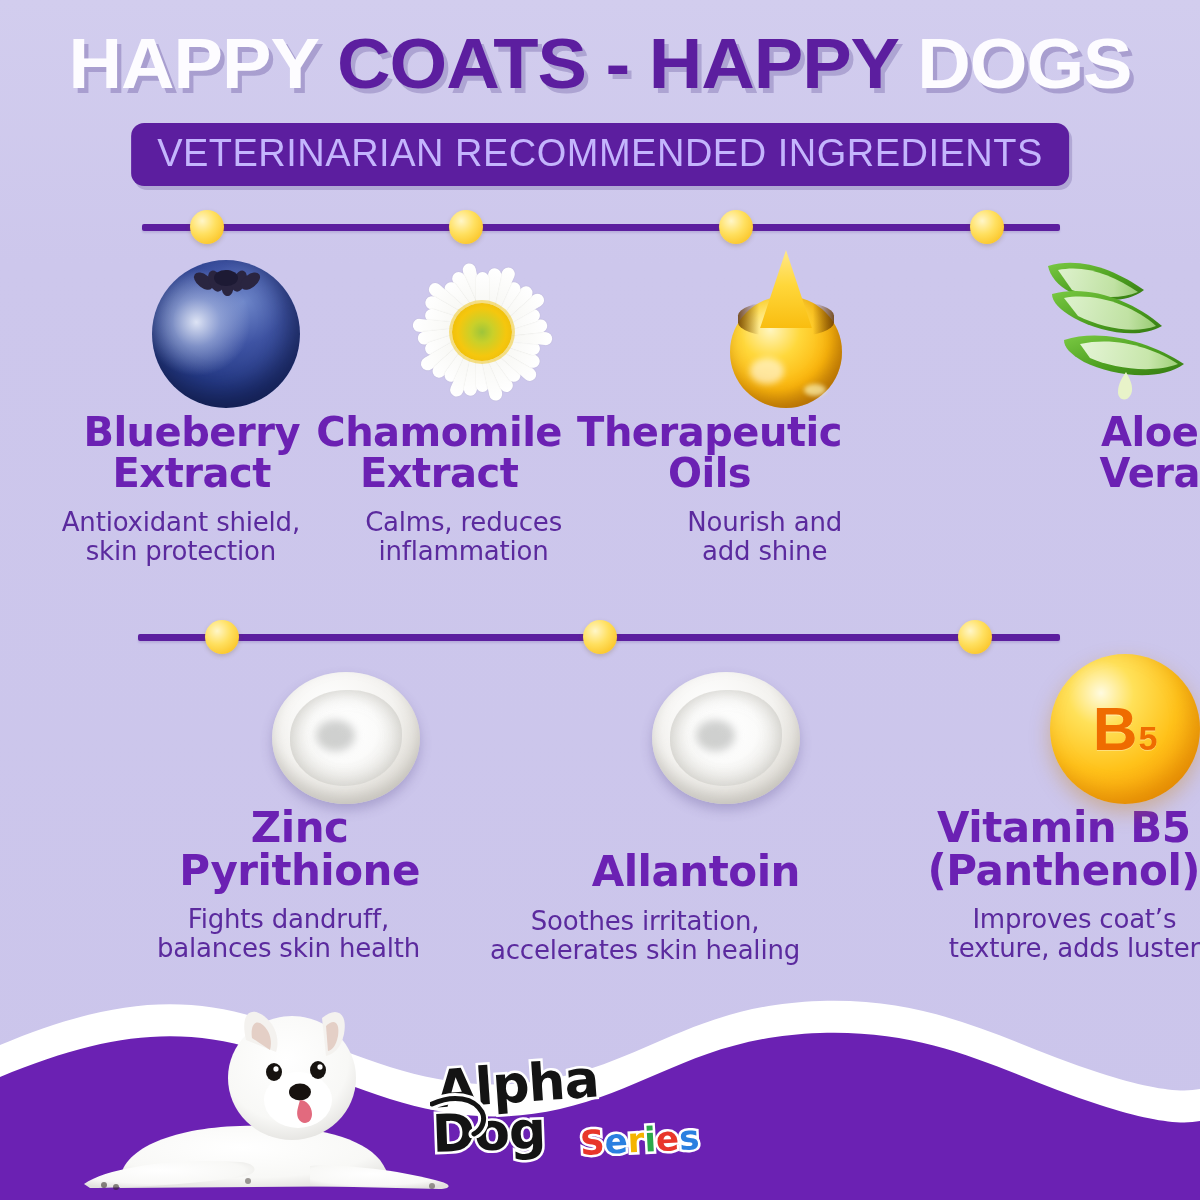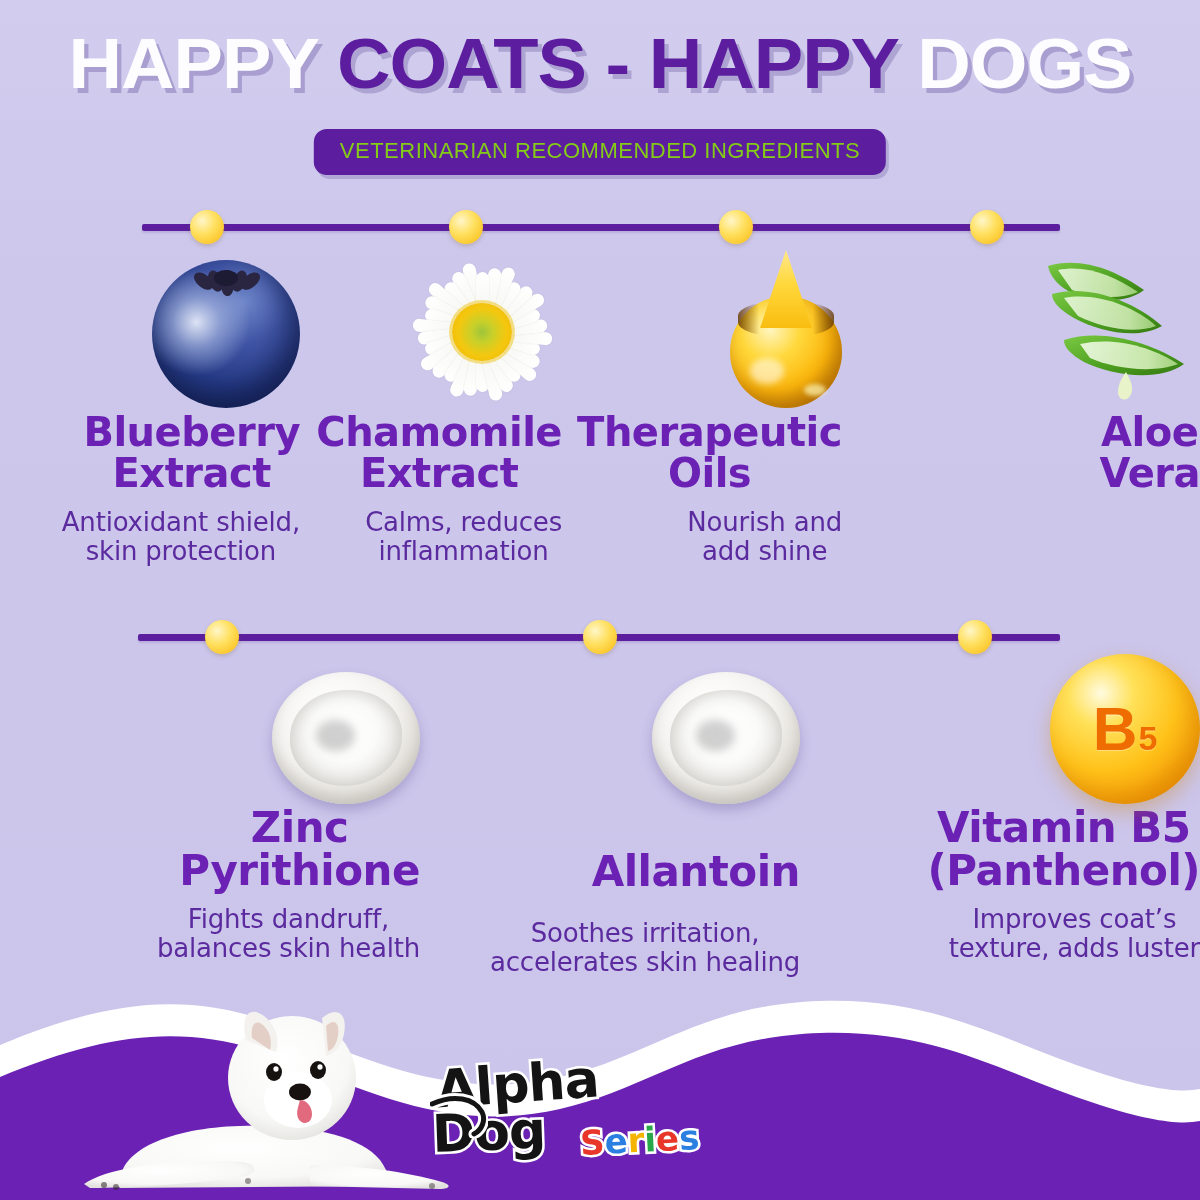--- a/index.html
+++ b/index.html
@@ -20,26 +20,26 @@
     font-weight:bold; font-size:70px; letter-spacing:-1px;
     white-space:nowrap;
     transform:scaleX(1.06); transform-origin:center top;
   }
   .title span { display:inline; }
   .tw { color:#fdfcff; text-shadow:4px 5px 0 rgba(120,105,170,.45); }
   .tp { color:#5c1e9f; text-shadow:4px 5px 0 rgba(120,105,170,.40); }
 
   
   .badge {
-    position:absolute; top:129px; left:50%; transform:translateX(-50%);
-    background:#5c1e9f; color:#84cc16;
+    position:absolute; top:123px; left:50%; transform:translateX(-50%);
+    background:#5c1e9f; color:#c4b5fd;
     border-radius:13px;
     padding:9px 26px 11px 26px;
     font-family:"Liberation Sans", sans-serif;
-    font-size:22px; font-weight:500; letter-spacing:.5px; white-space:nowrap;
+    font-size:38px; font-weight:500; letter-spacing:.5px; white-space:nowrap;
     box-shadow:3px 4px 0 rgba(120,105,170,.35);
   }
   .badge b { font-weight:500; transform:scaleX(1.0); display:inline-block; }
 
   
   .row { position:absolute; left:0; width:1200px; }
   #row1 { top:212px; height:390px; }
   #row2 { top:622px; height:380px; }
 
   .rule { position:absolute; height:7px; background:#5c1e9f; border-radius:2px;
@@ -349,21 +349,21 @@
         <div class="art" style="height:140px;">
           <div class="bowl">
               <div class="bowl-d"></div>
               <div class="bowl-p"></div>
               <div class="bowl-sh"></div>
             </div>
         </div>
         <div class="name" style="margin-top:46px;">
           <div>Allantoin</div>
         </div>
-        <div class="desc" style="margin-top:26px;">
+        <div class="desc" style="margin-top:14px;">
           <div>Soothes irritation,</div>
           <div>accelerates skin healing</div>
         </div>
       </div>
 
       <div class="card" style="width:400px; padding-top:34px;">
         <div class="art" style="height:148px;">
           <div class="orb">
             <div class="orb-txt">
               <span class="orb-b">B</span>

